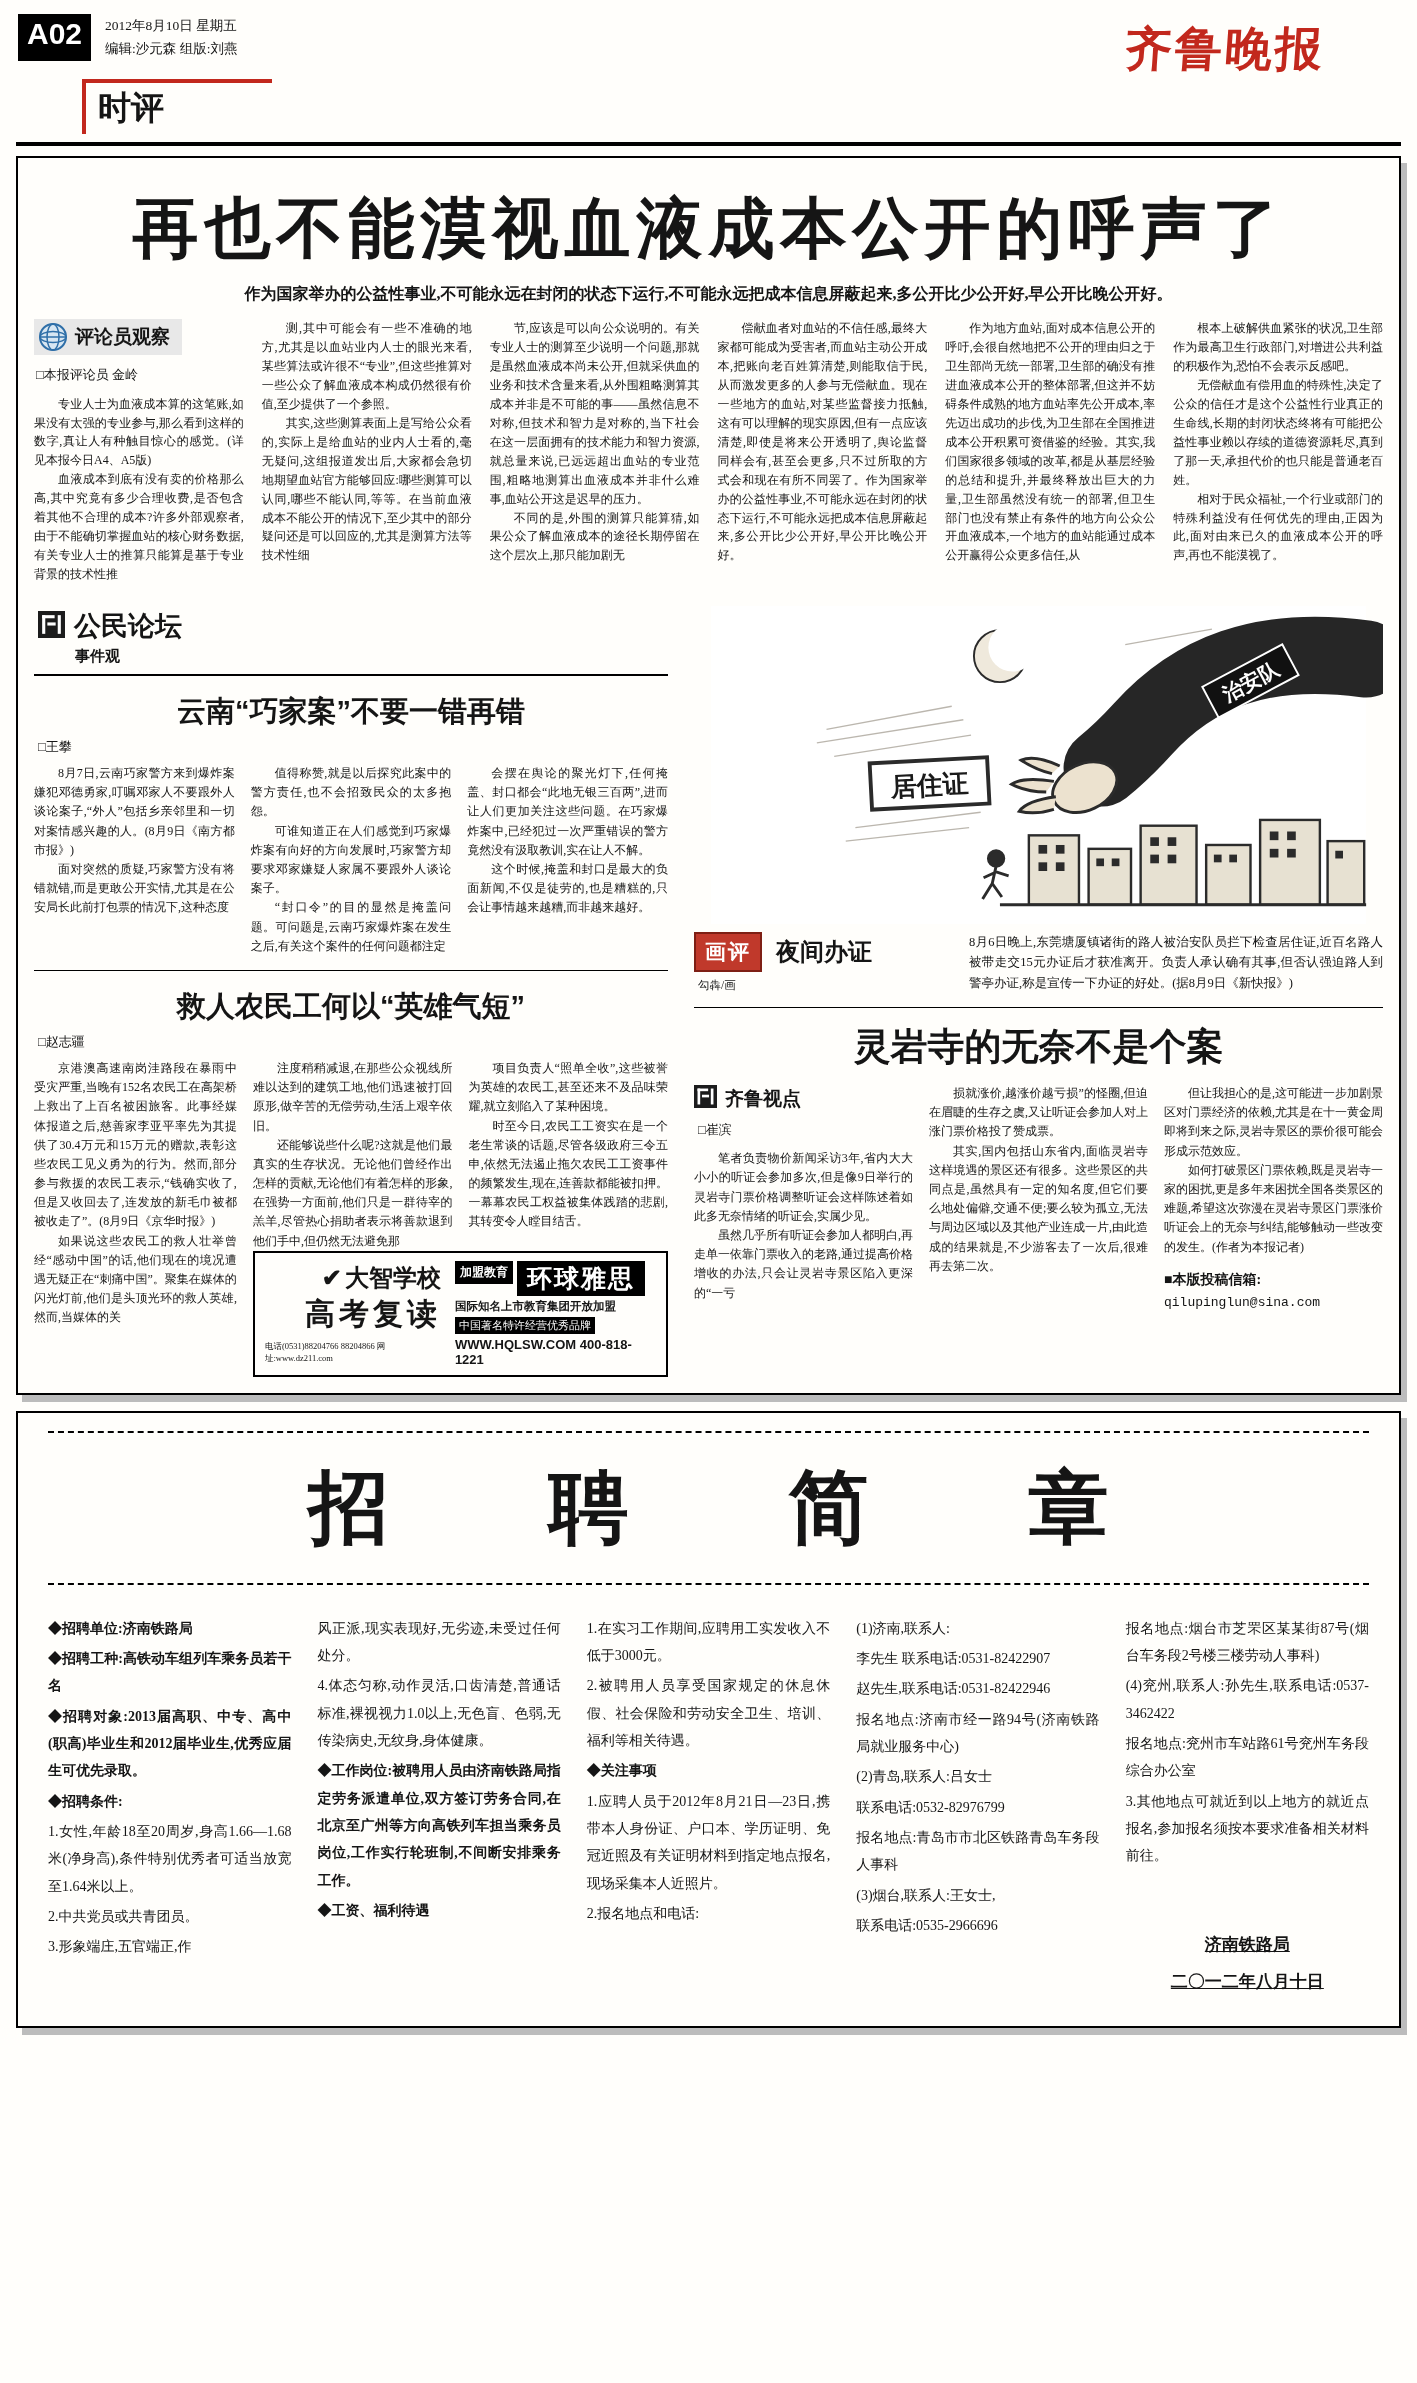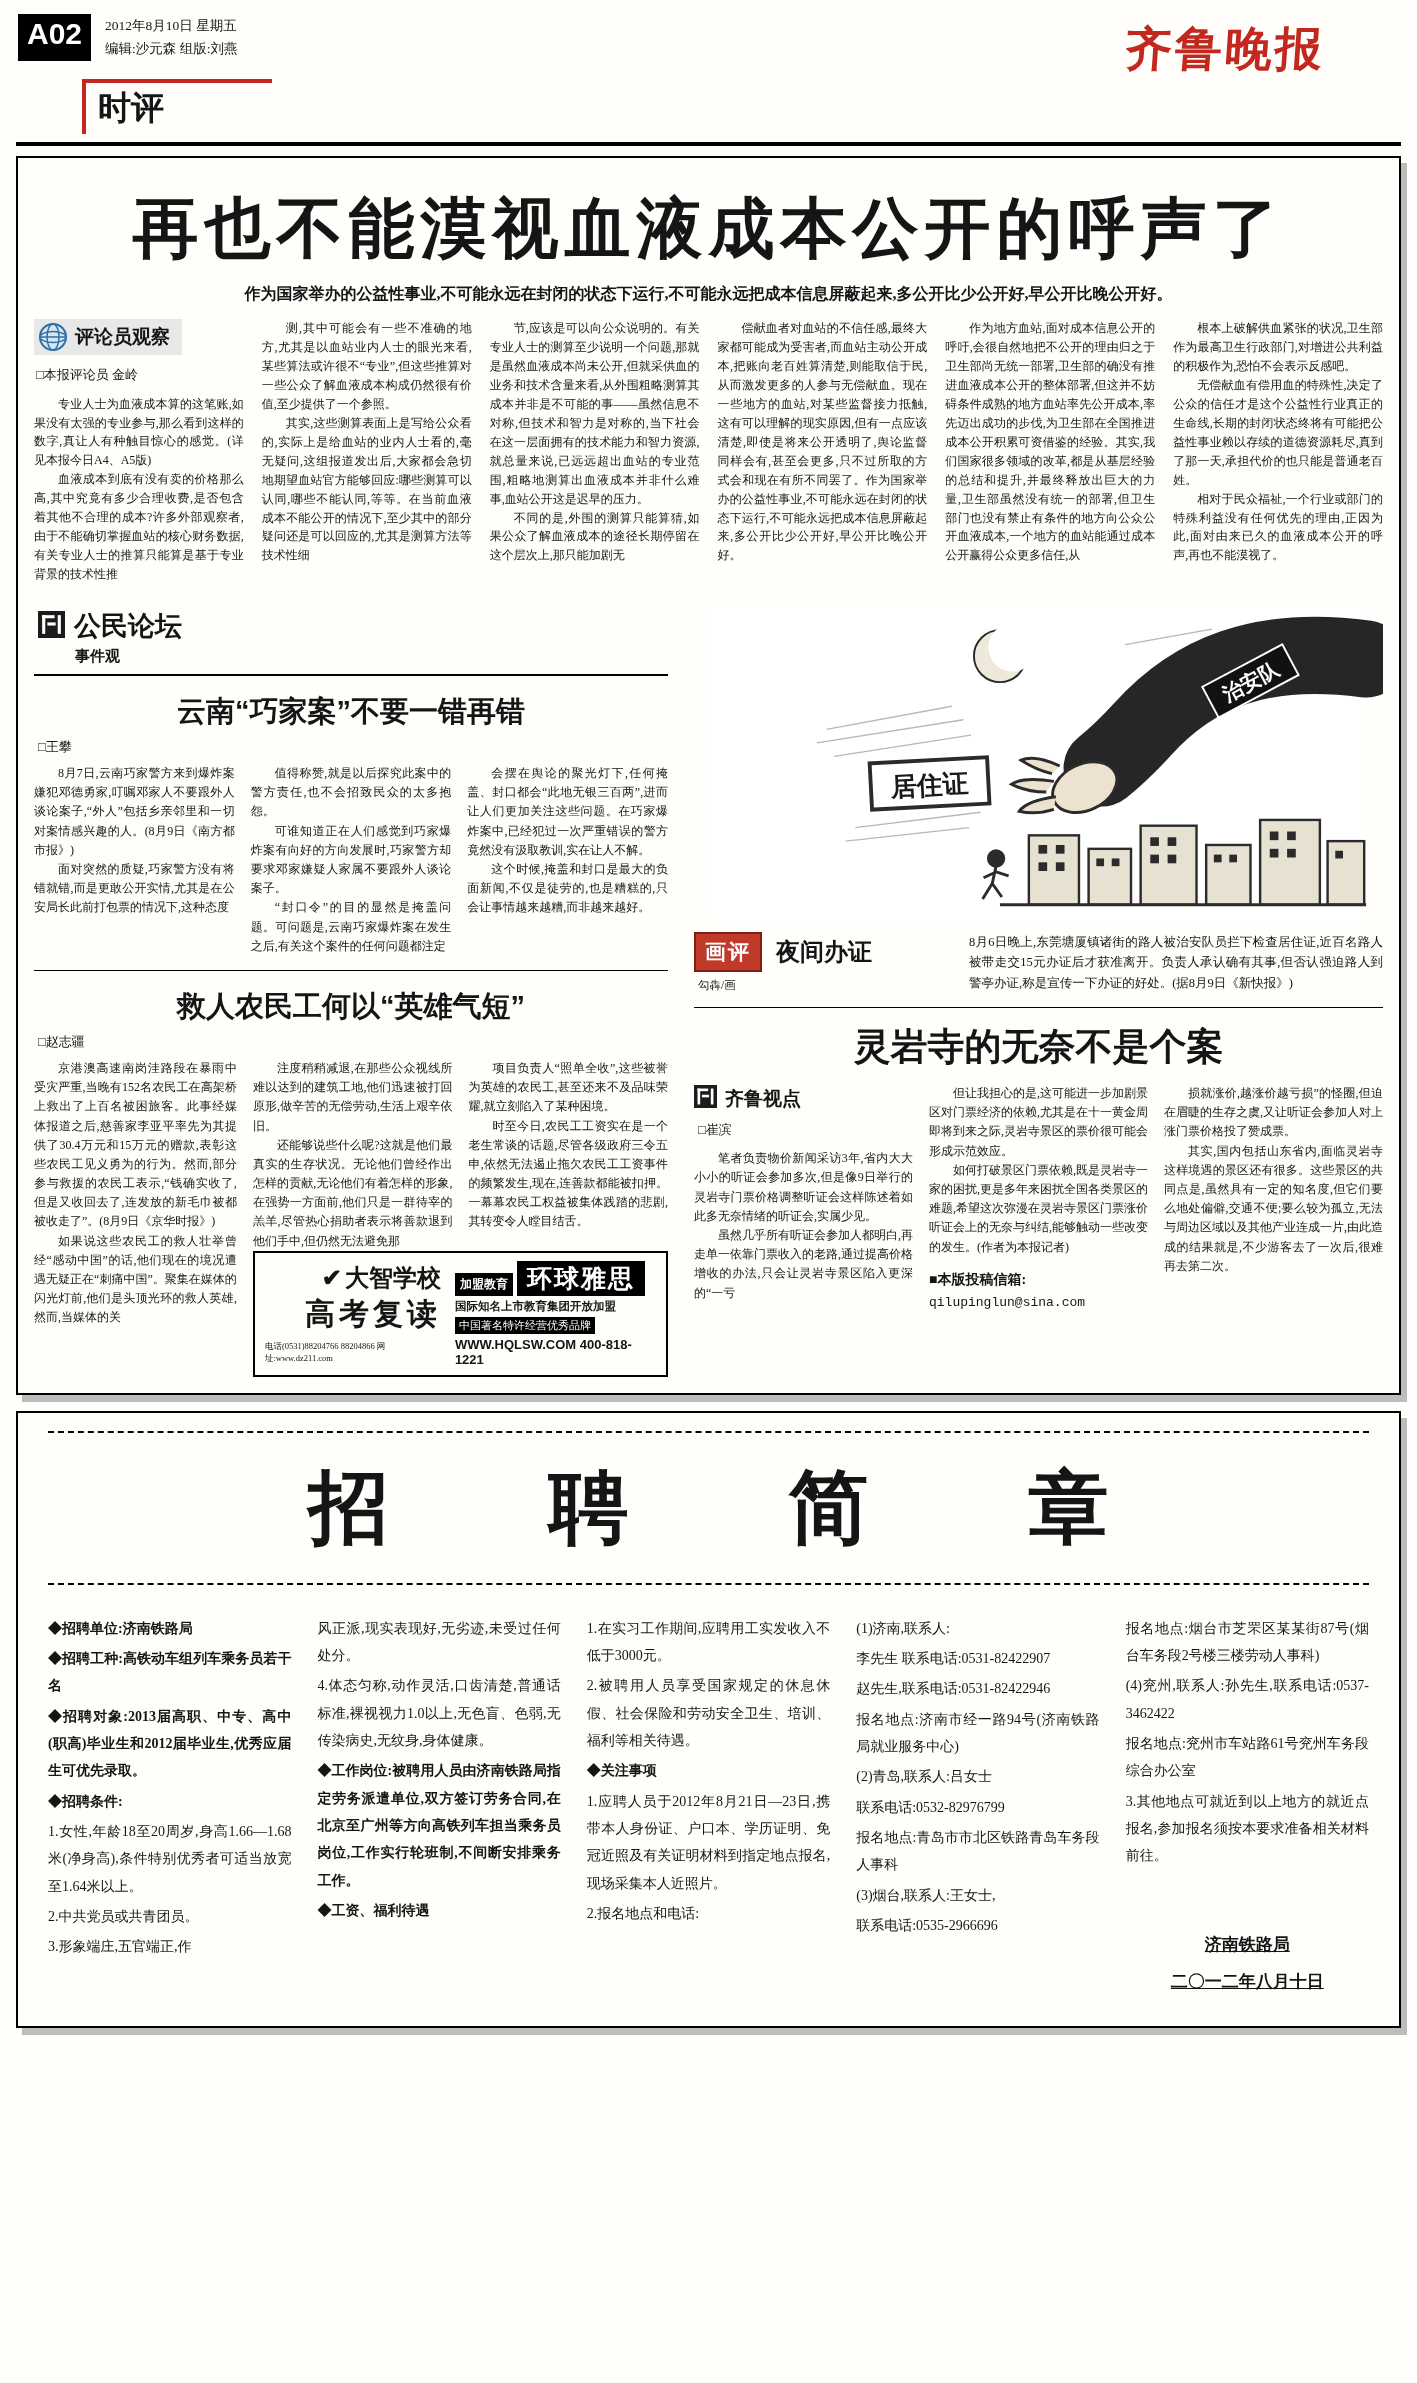--- a/index.html
+++ b/index.html
@@ -81,21 +81,21 @@
   .art2-right { flex:1; display:flex; flex-direction:column; }
 
   
   .dz-ad { border:2.5px solid #000; display:flex; gap:14px; padding:8px 10px; align-items:stretch; }
   .dz-left { width:45%; display:flex; flex-direction:column; justify-content:center;align-items:flex-end; }
   .dz-name { font-family:"Liberation Sans",sans-serif; font-weight:900; font-size:24px; }
   .dz-check { margin-right:3px; }
   .dz-line2 { font-family:"Liberation Sans",sans-serif; font-weight:900; font-size:30px; letter-spacing:4px; }
   .dz-phone { font-size:8.5px; margin-top:6px; }
   .dz-right { flex:1; display:flex; flex-direction:column; gap:3px; }
-  .hq-row { display:flex; align-items:flex-end; gap:4px; }
+  .hq-row { display:flex; align-items:flex-start; gap:4px; }
   .hq-prefix { background:#000; color:#fff; font-size:12px; font-weight:bold; padding:3px 5px; display:flex; align-items:center; }
   .hq-brand { background:#000; color:#fff; font-weight:900; font-size:25px; padding:1px 10px; font-family:"Liberation Sans",sans-serif; letter-spacing:2px; }
   .hq-slogan1 { font-weight:bold; font-size:11.5px; }
   .hq-slogan2 { background:#000; color:#fff; font-size:11px; padding:1px 4px; display:inline-block; width:fit-content; }
   .hq-contact { font-weight:bold; font-size:13px; font-family:"Liberation Sans",sans-serif; }
 
   
   .cartoon-wrap { width:100%; }
   .cartoon-wrap svg { width:100%; height:318px; display:block; }
   .cartoon-meta { display:flex; gap:20px; margin-top:8px; align-items:flex-start; }
@@ -376,33 +376,33 @@
                 </span>
                 <span class="vp-label">齐鲁视点</span>
               </div>
               <div class="art-byline">□崔滨</div>
               <div>
                   <p>笔者负责物价新闻采访3年,省内大大小小的听证会参加多次,但是像9日举行的灵岩寺门票价格调整听证会这样陈述着如此多无奈情绪的听证会,实属少见。</p>
                   <p>虽然几乎所有听证会参加人都明白,再走单一依靠门票收入的老路,通过提高价格增收的办法,只会让灵岩寺景区陷入更深的“一亏</p>
                 </div>
             </div>
             <div class="art-col">
+                <p>损就涨价,越涨价越亏损”的怪圈,但迫在眉睫的生存之虞,又让听证会参加人对上涨门票价格投了赞成票。</p>
+                <p>其实,国内包括山东省内,面临灵岩寺这样境遇的景区还有很多。这些景区的共同点是,虽然具有一定的知名度,但它们要么地处偏僻,交通不便;要么较为孤立,无法与周边区域以及其他产业连成一片,由此造成的结果就是,不少游客去了一次后,很难再去第二次。</p>
+              </div>
+            <div class="art-col">
               <div>
                   <p>但让我担心的是,这可能进一步加剧景区对门票经济的依赖,尤其是在十一黄金周即将到来之际,灵岩寺景区的票价很可能会形成示范效应。</p>
                   <p>如何打破景区门票依赖,既是灵岩寺一家的困扰,更是多年来困扰全国各类景区的难题,希望这次弥漫在灵岩寺景区门票涨价听证会上的无奈与纠结,能够触动一些改变的发生。(作者为本报记者)</p>
                 </div>
               <div class="mailbox">
                 <div class="mb-label">■本版投稿信箱:</div>
                 <div class="mb-email">qilupinglun@sina.com</div>
               </div>
             </div>
-            <div class="art-col">
-                <p>损就涨价,越涨价越亏损”的怪圈,但迫在眉睫的生存之虞,又让听证会参加人对上涨门票价格投了赞成票。</p>
-                <p>其实,国内包括山东省内,面临灵岩寺这样境遇的景区还有很多。这些景区的共同点是,虽然具有一定的知名度,但它们要么地处偏僻,交通不便;要么较为孤立,无法与周边区域以及其他产业连成一片,由此造成的结果就是,不少游客去了一次后,很难再去第二次。</p>
-              </div>
           </div>
         </article>
 
       </div>
     </div>
   </div>
 
   <div class="ad-box">
     <div class="dashed-rule"></div>
     <h1 class="ad-title">招 聘 简 章</h1>

